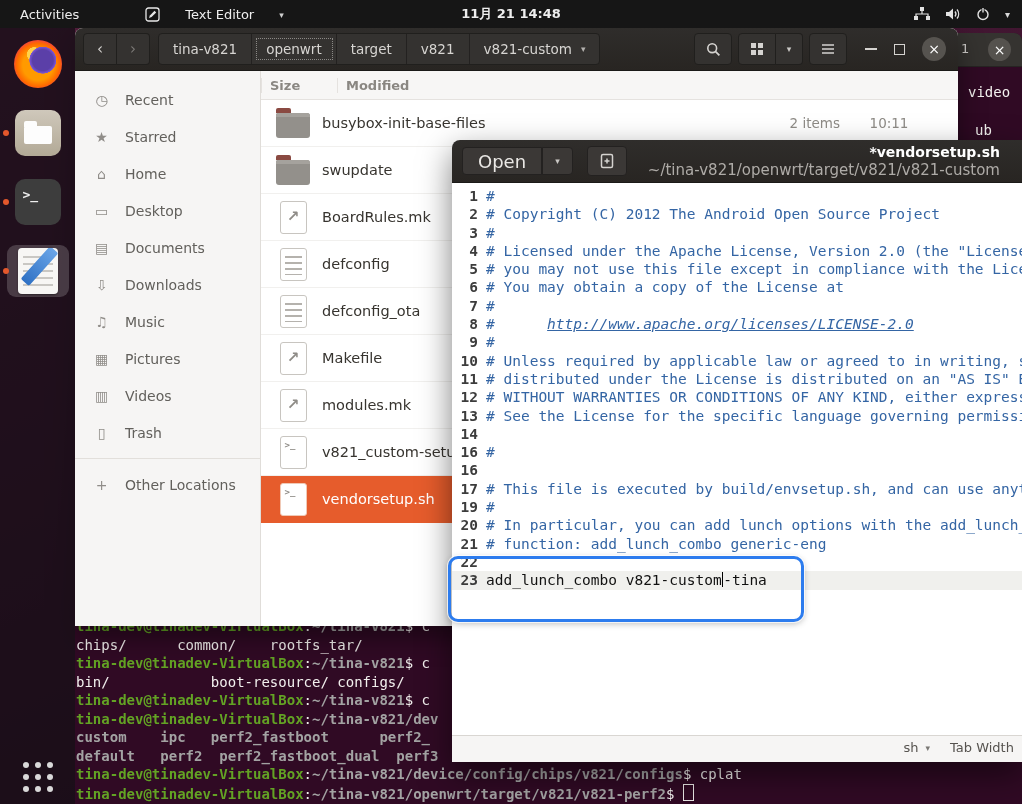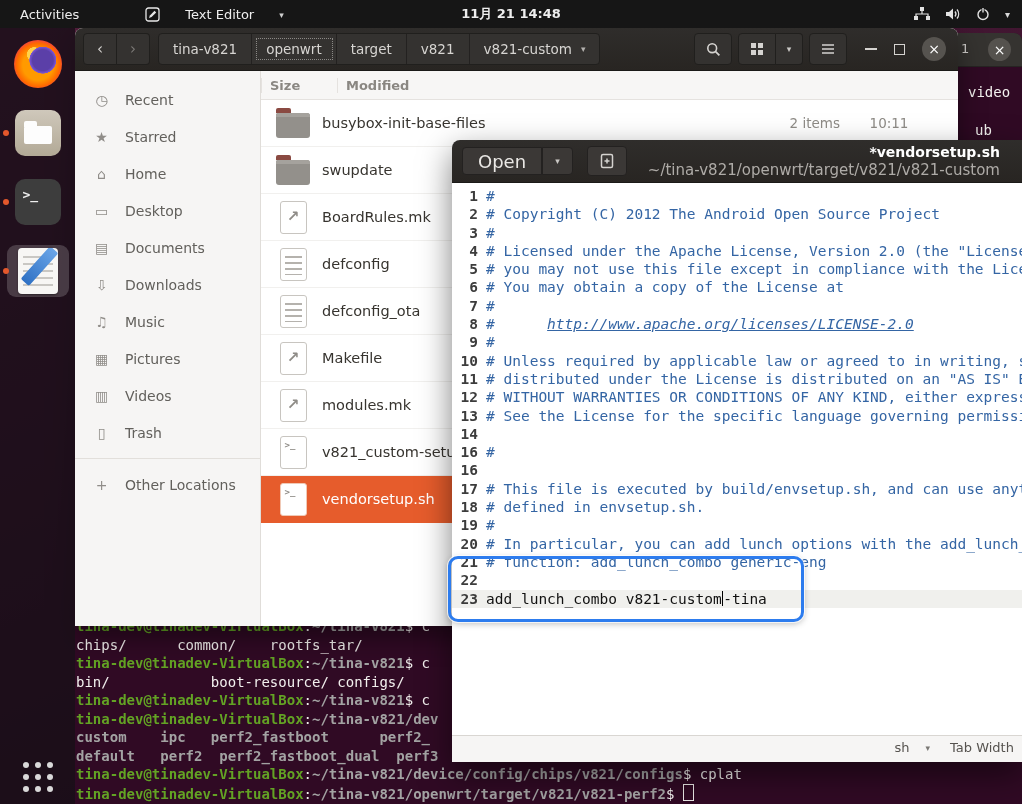--- a/index.html
+++ b/index.html
@@ -129,21 +129,21 @@
   .ed-code{flex:1;position:relative;overflow:hidden;padding-top:4px;font:14.5px/18.3px "DejaVu Sans Mono",monospace;}
   .cline{display:flex;white-space:pre;}
   .cline.current{background:#f0f0ed;}
   .ln{width:26px;flex:0 0 26px;text-align:right;padding-right:8px;color:#3c3c3c;font-weight:bold;}
   .comment{color:#3465a4;}
   .lnk{font-style:italic;text-decoration:underline;}
   .plain{color:#111111;}
   .caret{display:inline-block;width:1.5px;height:15px;background:#000;vertical-align:-2px;}
   .ed-status{height:26px;flex:0 0 26px;background:#f6f5f4;border-top:1px solid #d9d6d2;position:relative;
     font-size:13px;color:#56534f;}
-  .lang-sel{position:absolute;right:92px;top:4px;display:flex;align-items:center;gap:16px;justify-content:flex-end;}
+  .lang-sel{position:absolute;right:92px;top:4px;display:flex;align-items:center;gap:7px;justify-content:flex-end;}
   .lang-sel .chev{font-size:9px;color:#7a7874;}
   .tabw{position:absolute;left:498px;top:4px;white-space:nowrap;}
 
   
   .annotation{position:absolute;left:448px;top:556px;width:350px;height:60px;z-index:35;
     border:3px solid #2d7cee;border-radius:10px;box-shadow:0 0 0 1px rgba(255,255,255,.75),0 2px 6px rgba(0,0,0,.25);}
 </style>
 </head>
 <body>
 
@@ -392,21 +392,20 @@
         <div class="cline"><span class="ln">8</span><span class="ct"><span class="comment">#      </span><span class="comment lnk">http://www.apache.org/licenses/LICENSE-2.0</span></span></div>
         <div class="cline"><span class="ln">9</span><span class="ct"><span class="comment">#</span></span></div>
         <div class="cline"><span class="ln">10</span><span class="ct"><span class="comment"># Unless required by applicable law or agreed to in writing, software</span></span></div>
         <div class="cline"><span class="ln">11</span><span class="ct"><span class="comment"># distributed under the License is distributed on an "AS IS" BASIS,</span></span></div>
         <div class="cline"><span class="ln">12</span><span class="ct"><span class="comment"># WITHOUT WARRANTIES OR CONDITIONS OF ANY KIND, either express or impl</span></span></div>
         <div class="cline"><span class="ln">13</span><span class="ct"><span class="comment"># See the License for the specific language governing permissions and</span></span></div>
         <div class="cline"><span class="ln">14</span></div>
         <div class="cline"><span class="ln">16</span><span class="ct"><span class="comment">#</span></span></div>
         <div class="cline"><span class="ln">16</span><span class="ct"><span class="plain"></span></span></div>
         <div class="cline"><span class="ln">17</span><span class="ct"><span class="comment"># This file is executed by build/envsetup.sh, and can use anything def</span></span></div>
-        <div class="cline"><span class="ln">18</span><span class="ct"><span class="comment"># defined in envsetup.sh.</span></span></div>
         <div class="cline"><span class="ln">19</span><span class="ct"><span class="comment">#</span></span></div>
         <div class="cline"><span class="ln">20</span><span class="ct"><span class="comment"># In particular, you can add lunch options with the add_lunch_combo</span></span></div>
         <div class="cline"><span class="ln">21</span><span class="ct"><span class="comment"># function: add_lunch_combo generic-eng</span></span></div>
         <div class="cline"><span class="ln">22</span><span class="ct"><span class="plain"></span></span></div>
         <div class="cline current"><span class="ln">23</span><span class="ct"><span class="plain">add_lunch_combo v821-custom</span><span class="caret"></span><span class="plain">-tina</span></span></div>
       </div>
     <div class="ed-status">
       <div class="lang-sel">
         <span>sh</span>
         <span class="chev">▾</span>

